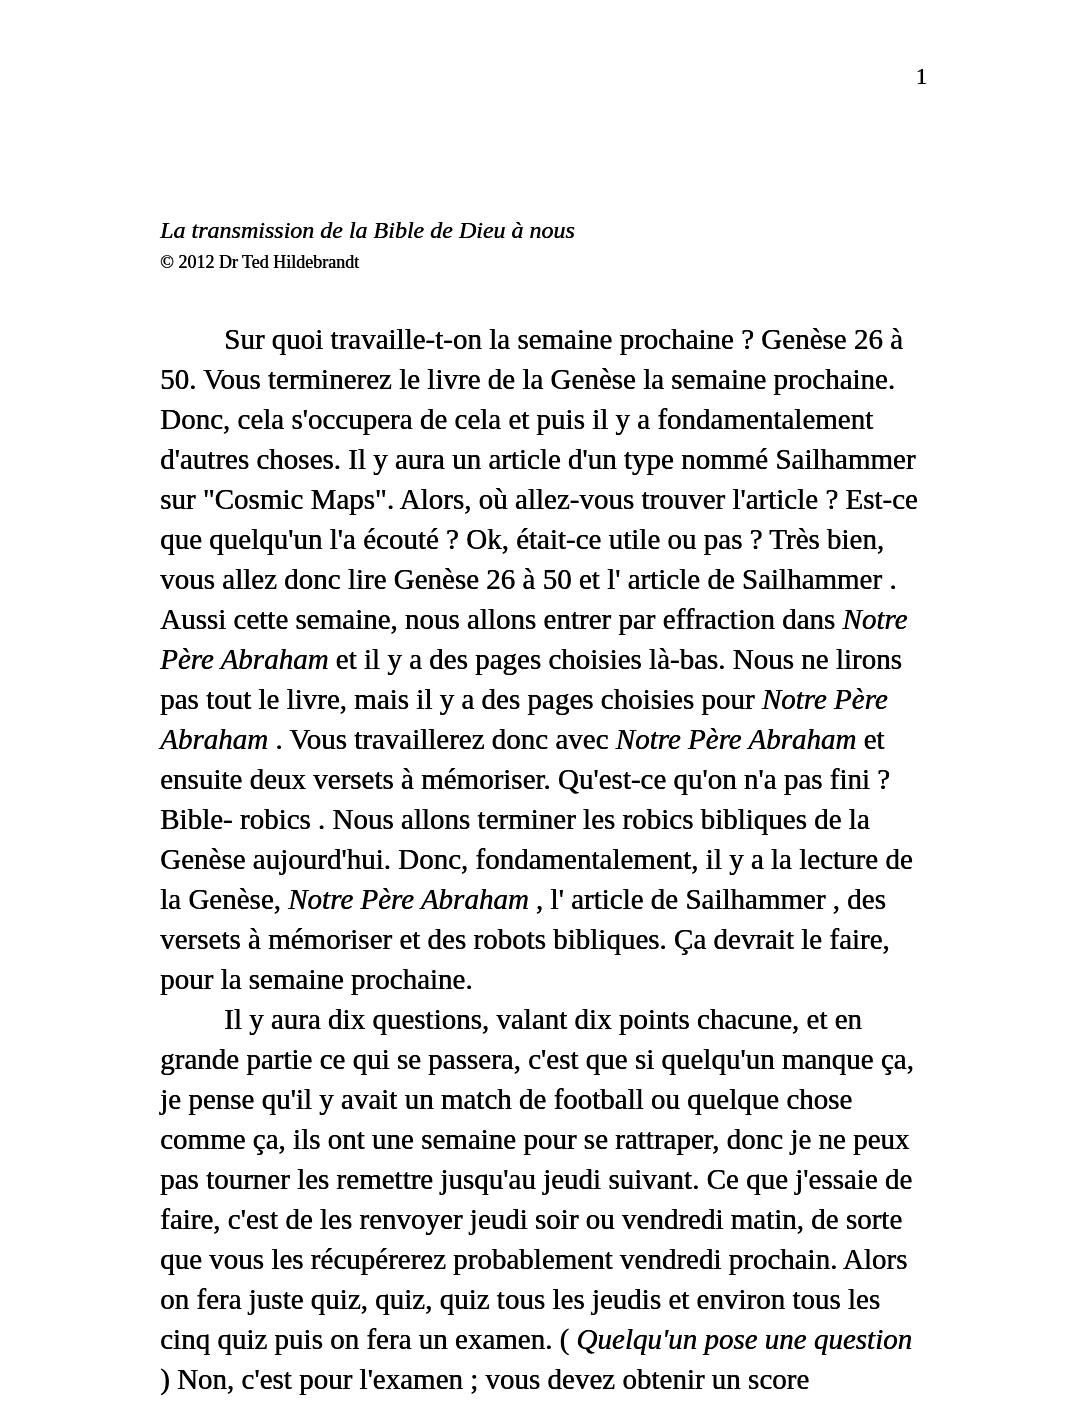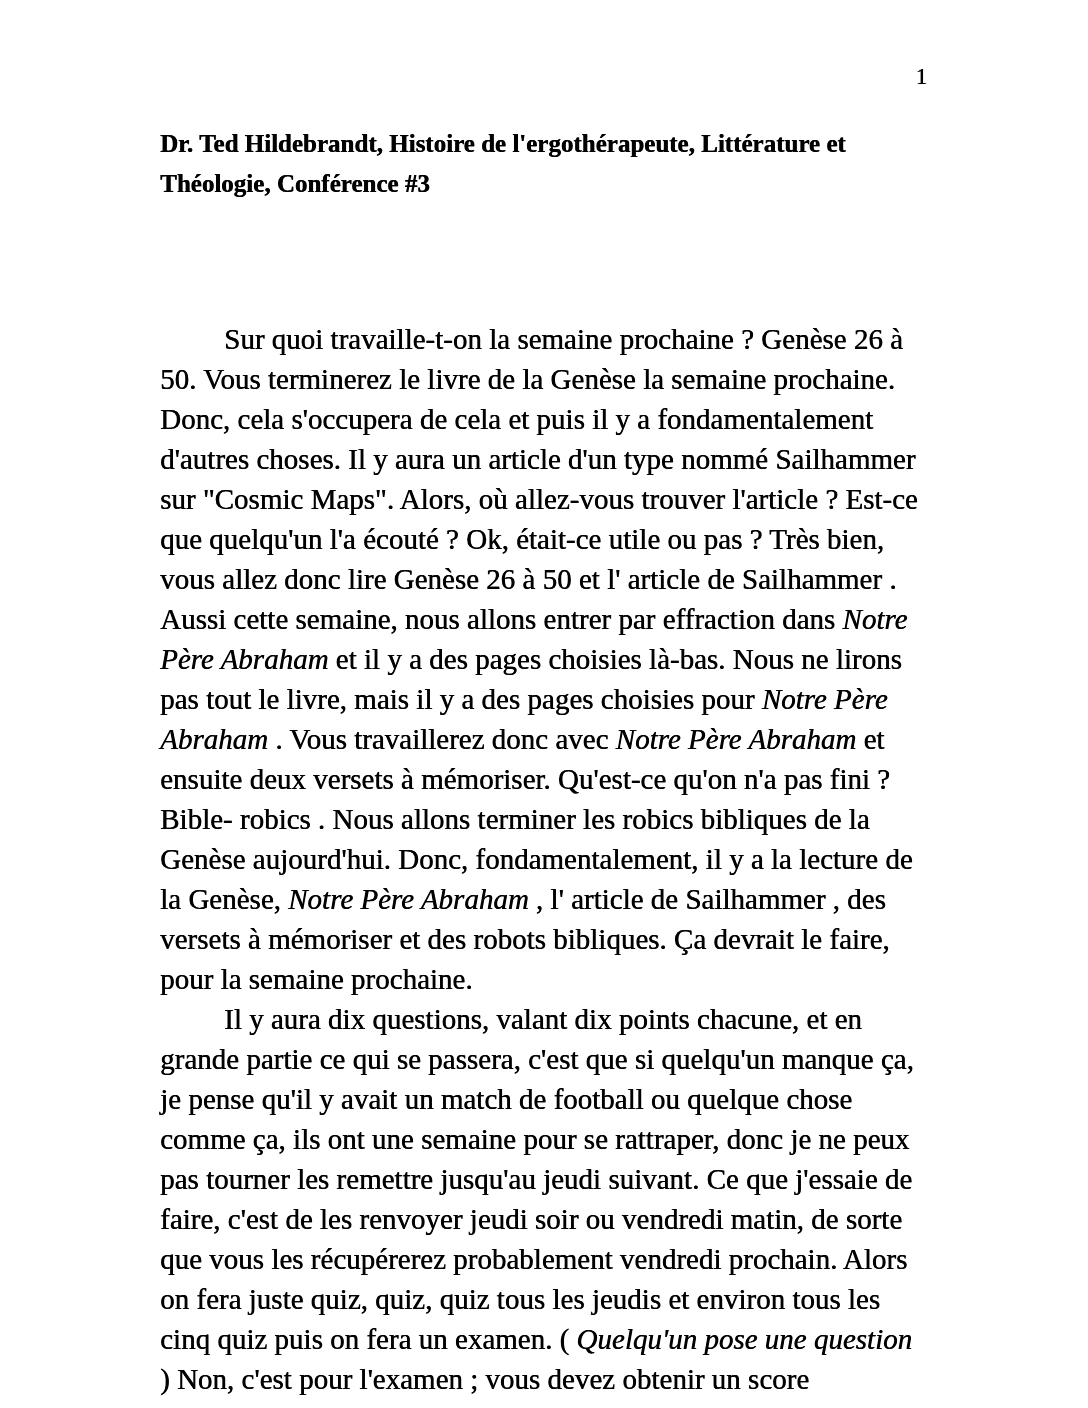--- a/index.html
+++ b/index.html
@@ -88,23 +88,24 @@
     font-style: italic;
   }
 </style>
 </head>
 <body>
 
 <div class="page">
 
   <div class="pagenum">1</div>
 
-  <h1 class="title">Dr. Ted Hildebrandt, Histoire de l'ergothérapeute, Littérature et Théologie, Conférence #3</h1>
 
+  <div class="subtitle">La transmission de la Bible de Dieu à nous</div>
 
+  <div class="copyright">© 2012 Dr Ted Hildebrandt</div>
 
 
   <div class="body-text">
       <p class="para"><span>Sur quoi travaille-t-on la semaine prochaine ? Genèse 26 à 50. Vous terminerez le livre de la Genèse la semaine prochaine. Donc, cela s'occupera de cela et puis il y a fondamentalement d'autres choses. Il y aura un article d'un type nommé Sailhammer sur "Cosmic Maps". Alors, où allez-vous trouver l'article ? Est-ce que quelqu'un l'a écouté ? Ok, était-ce utile ou pas ? Très bien, vous allez donc lire Genèse 26 à 50 et l' article de Sailhammer . Aussi cette semaine, nous allons entrer par effraction dans </span><i>Notre Père Abraham</i><span> et il y a des pages choisies là-bas. Nous ne lirons pas tout le livre, mais il y a des pages choisies pour </span><i>Notre Père Abraham</i><span> . Vous travaillerez donc avec </span><i>Notre Père Abraham</i><span> et ensuite deux versets à mémoriser. Qu'est-ce qu'on n'a pas fini ? Bible- robics . Nous allons terminer les robics bibliques de la Genèse aujourd'hui. Donc, fondamentalement, il y a la lecture de la Genèse, </span><i>Notre Père Abraham</i><span> , l' article de Sailhammer , des versets à mémoriser et des robots bibliques. Ça devrait le faire, pour la semaine prochaine.</span></p>
       <p class="para"><span>Il y aura dix questions, valant dix points chacune, et en grande partie ce qui se passera, c'est que si quelqu'un manque ça, je pense qu'il y avait un match de football ou quelque chose comme ça, ils ont une semaine pour se rattraper, donc je ne peux pas tourner les remettre jusqu'au jeudi suivant. Ce que j'essaie de faire, c'est de les renvoyer jeudi soir ou vendredi matin, de sorte que vous les récupérerez probablement vendredi prochain. Alors on fera juste quiz, quiz, quiz tous les jeudis et environ tous les cinq quiz puis on fera un examen. ( </span><i>Quelqu'un pose une question</i><span> ) Non, c'est pour l'examen ; vous devez obtenir un score supérieur à un certain point à l'examen et également aux quiz à inclure dans l'option de distinction.</span></p>
     </div>
 
 </div>
 
 </body></html>

